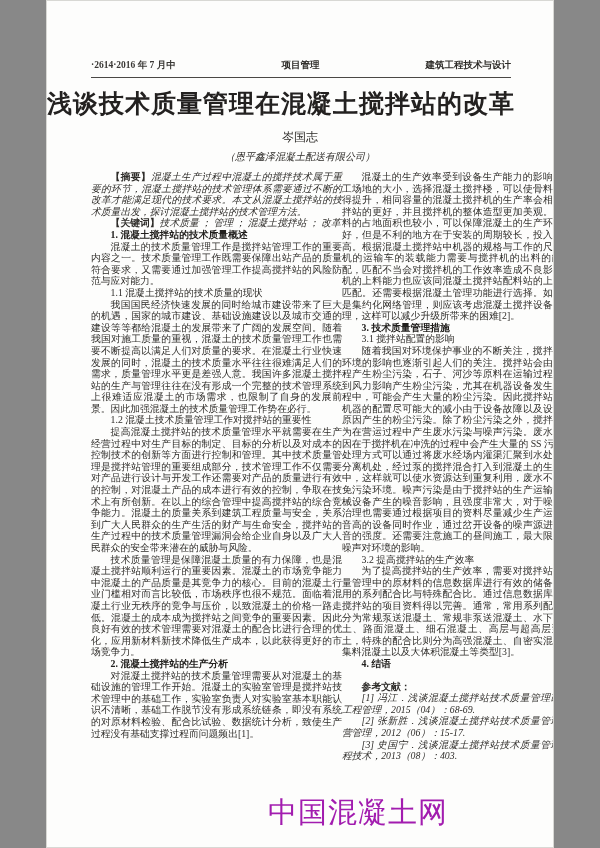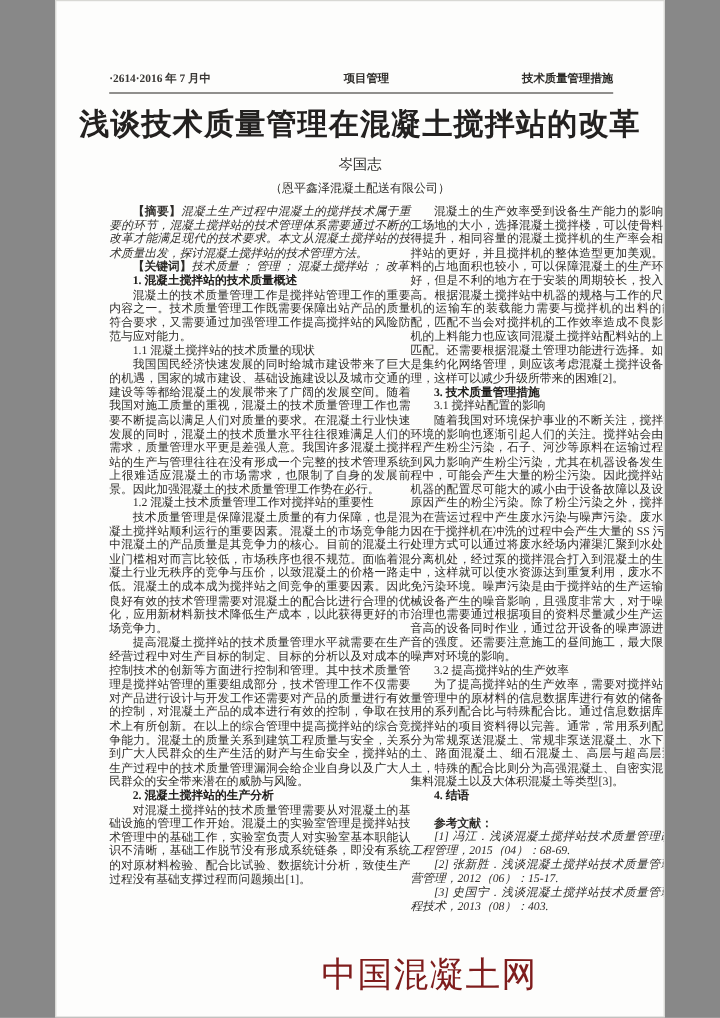--- a/index.html
+++ b/index.html
@@ -23,32 +23,32 @@
   .header .issue{font-weight:bold;color:#3a3835;}
   .header .section{font-weight:bold;}
   .header .journal{font-weight:bold;}
   .header-rule{
     position:absolute;left:44px;right:42px;top:76px;
     border-top:1.6px solid #4a4845;
   }
   
   .title{
     position:absolute;left:0;right:0;top:86px;
-    text-align:center;
+    text-align:left;
     font-size:25px;font-weight:bold;
     letter-spacing:1px;
     color:#232120;
   }
   .author{
     position:absolute;left:0;right:0;top:128px;
     text-align:center;font-size:12px;
   }
   .affiliation{
     position:absolute;left:0;right:0;top:149px;
-    text-align:center;font-size:10px;
+    text-align:center;font-size:10px;font-style:italic;
   }
   
   .columns{
     position:absolute;left:44px;top:170px;
     width:514px;
     display:flex;
   }
   .col{width:251px;font-size:9.8px;line-height:11.6px;text-align:justify;}
   .col p{margin:0;text-indent:2em;}
   .para{}
@@ -57,53 +57,53 @@
   .abstract-p, .keywords-p{font-style:italic;}
   .abstract-p .lbl, .keywords-p .lbl{font-style:normal;font-weight:bold;}
   .gap-top{margin-top:11px !important;}
   .refs-title{font-weight:bold;margin-top:11px !important;}
   .ref{font-style:italic;}
   
   .watermark{
     position:absolute;left:221px;top:792px;
     font-family:"DejaVu Sans","Liberation Sans",sans-serif;
     font-size:29px;
-    color:#7f1d1d;
+    color:#a21caf;
     letter-spacing:1px;
     white-space:nowrap;
   }
 </style>
 </head>
 <body>
 
 <div class="page">
 
   <div class="header">
     <span class="issue">·2614·2016 年 7 月中</span>
     <span class="section">项目管理</span>
-    <span class="journal">技术质量管理措施</span>
+    <span class="journal">建筑工程技术与设计</span>
   </div>
   <div class="header-rule"></div>
 
   <div class="title">浅谈技术质量管理在混凝土搅拌站的改革</div>
   <div class="author">岑国志</div>
   <div class="affiliation">（恩平鑫泽混凝土配送有限公司）</div>
 
   <div class="columns">
 
     <div class="col">
       <p class="abstract-p"><span class="lbl">【摘要】</span><span>混凝土生产过程中混凝土的搅拌技术属于重要的环节，混凝土搅拌站的技术管理体系需要通过不断的改革才能满足现代的技术要求。本文从混凝土搅拌站的技术质量出发，探讨混凝土搅拌站的技术管理方法。</span></p>
       <p class="keywords-p"><span class="lbl">【关键词】</span><span>技术质量 ； 管理 ； 混凝土搅拌站 ； 改革</span></p>
       <p class="h-num">1. 混凝土搅拌站的技术质量概述</p>
       <p class="para">混凝土的技术质量管理工作是搅拌站管理工作的重要内容之一。技术质量管理工作既需要保障出站产品的质量符合要求，又需要通过加强管理工作提高搅拌站的风险防范与应对能力。</p>
       <p class="sub">1.1 混凝土搅拌站的技术质量的现状</p>
       <p class="para">我国国民经济快速发展的同时给城市建设带来了巨大的机遇，国家的城市建设、基础设施建设以及城市交通的建设等等都给混凝土的发展带来了广阔的发展空间。随着我国对施工质量的重视，混凝土的技术质量管理工作也需要不断提高以满足人们对质量的要求。在混凝土行业快速发展的同时，混凝土的技术质量水平往往很难满足人们的需求，质量管理水平更是差强人意。我国许多混凝土搅拌站的生产与管理往往在没有形成一个完整的技术管理系统上很难适应混凝土的市场需求，也限制了自身的发展前景。因此加强混凝土的技术质量管理工作势在必行。</p>
       <p class="sub">1.2 混凝土技术质量管理工作对搅拌站的重要性</p>
+      <p class="para">提高混凝土搅拌站的技术质量管理水平就需要在生产经营过程中对生产目标的制定、目标的分析以及对成本的控制技术的创新等方面进行控制和管理。其中技术质量管理是搅拌站管理的重要组成部分，技术管理工作不仅需要对产品进行设计与开发工作还需要对产品的质量进行有效的控制，对混凝土产品的成本进行有效的控制，争取在技术上有所创新。在以上的综合管理中提高搅拌站的综合竞争能力。混凝土的质量关系到建筑工程质量与安全，关系到广大人民群众的生产生活的财产与生命安全，搅拌站的生产过程中的技术质量管理漏洞会给企业自身以及广大人民群众的安全带来潜在的威胁与风险。</p>
       <p class="para">技术质量管理是保障混凝土质量的有力保障，也是混凝土搅拌站顺利运行的重要因素。混凝土的市场竞争能力中混凝土的产品质量是其竞争力的核心。目前的混凝土行业门槛相对而言比较低，市场秩序也很不规范。面临着混凝土行业无秩序的竞争与压价，以致混凝土的价格一路走低。混凝土的成本成为搅拌站之间竞争的重要因素。因此良好有效的技术管理需要对混凝土的配合比进行合理的优化，应用新材料新技术降低生产成本，以此获得更好的市场竞争力。</p>
-      <p class="para">提高混凝土搅拌站的技术质量管理水平就需要在生产经营过程中对生产目标的制定、目标的分析以及对成本的控制技术的创新等方面进行控制和管理。其中技术质量管理是搅拌站管理的重要组成部分，技术管理工作不仅需要对产品进行设计与开发工作还需要对产品的质量进行有效的控制，对混凝土产品的成本进行有效的控制，争取在技术上有所创新。在以上的综合管理中提高搅拌站的综合竞争能力。混凝土的质量关系到建筑工程质量与安全，关系到广大人民群众的生产生活的财产与生命安全，搅拌站的生产过程中的技术质量管理漏洞会给企业自身以及广大人民群众的安全带来潜在的威胁与风险。</p>
       <p class="h-num">2. 混凝土搅拌站的生产分析</p>
       <p class="para">对混凝土搅拌站的技术质量管理需要从对混凝土的基础设施的管理工作开始。混凝土的实验室管理是搅拌站技术管理中的基础工作，实验室负责人对实验室基本职能认识不清晰，基础工作脱节没有形成系统链条，即没有系统的对原材料检验、配合比试验、数据统计分析，致使生产过程没有基础支撑过程而问题频出[1]。</p>
     </div>
 
     <div class="col">
       <p class="para">混凝土的生产效率受到设备生产能力的影响。根据施工场地的大小，选择混凝土搅拌楼，可以使骨料一次性获得提升，相同容量的混凝土搅拌机的生产率会相对的比搅拌站的更好，并且搅拌机的整体造型更加美观。放置原材料的占地面积也较小，可以保障混凝土的生产环境相对较好，但是不利的地方在于安装的周期较长，投入的费用较高。根据混凝土搅拌站中机器的规格与工作的尺寸。搅拌机的运输车的装载能力需要与搅拌机的出料的能力相匹配，匹配不当会对搅拌机的工作效率造成不良影响，装载机的上料能力也应该同混凝土搅拌站配料站的上料高度相匹配。还需要根据混凝土管理功能进行选择。如果采用的是集约化网络管理，则应该考虑混凝土搅拌设备的网络管理，这样可以减少升级所带来的困难[2]。</p>
       <p class="h-num">3. 技术质量管理措施</p>
       <p class="sub">3.1 搅拌站配置的影响</p>
       <p class="para">随着我国对环境保护事业的不断关注，搅拌站配置对环境的影响也逐渐引起人们的关注。搅拌站会由于搅拌过程产生粉尘污染，石子、河沙等原料在运输过程中也会受到风力影响产生粉尘污染，尤其在机器设备发生故障的过程中，可能会产生大量的粉尘污染。因此搅拌站应该加强机器的配置尽可能大的减小由于设备故障以及设备残旧等原因产生的粉尘污染。除了粉尘污染之外，搅拌站还会因为在营运过程中产生废水污染与噪声污染。废水产生的原因在于搅拌机在冲洗的过程中会产生大量的 SS 污染物，其处理方式可以通过将废水经场内灌渠汇聚到水处理的砂石分离机处，经过泵的搅拌混合打入到混凝土的生产工序当中，这样就可以使水资源达到重复利用，废水不外排以避免污染环境。噪声污染是由于搅拌站的生产运输过程中机械设备产生的噪音影响，且强度非常大，对于噪音污染的治理也需要通过根据项目的资料尽量减少生产运输产生噪音高的设备同时作业，通过岔开设备的噪声源进而减小噪音的强度。还需要注意施工的昼间施工，最大限度的减小噪声对环境的影响。</p>
       <p class="sub">3.2 提高搅拌站的生产效率</p>

